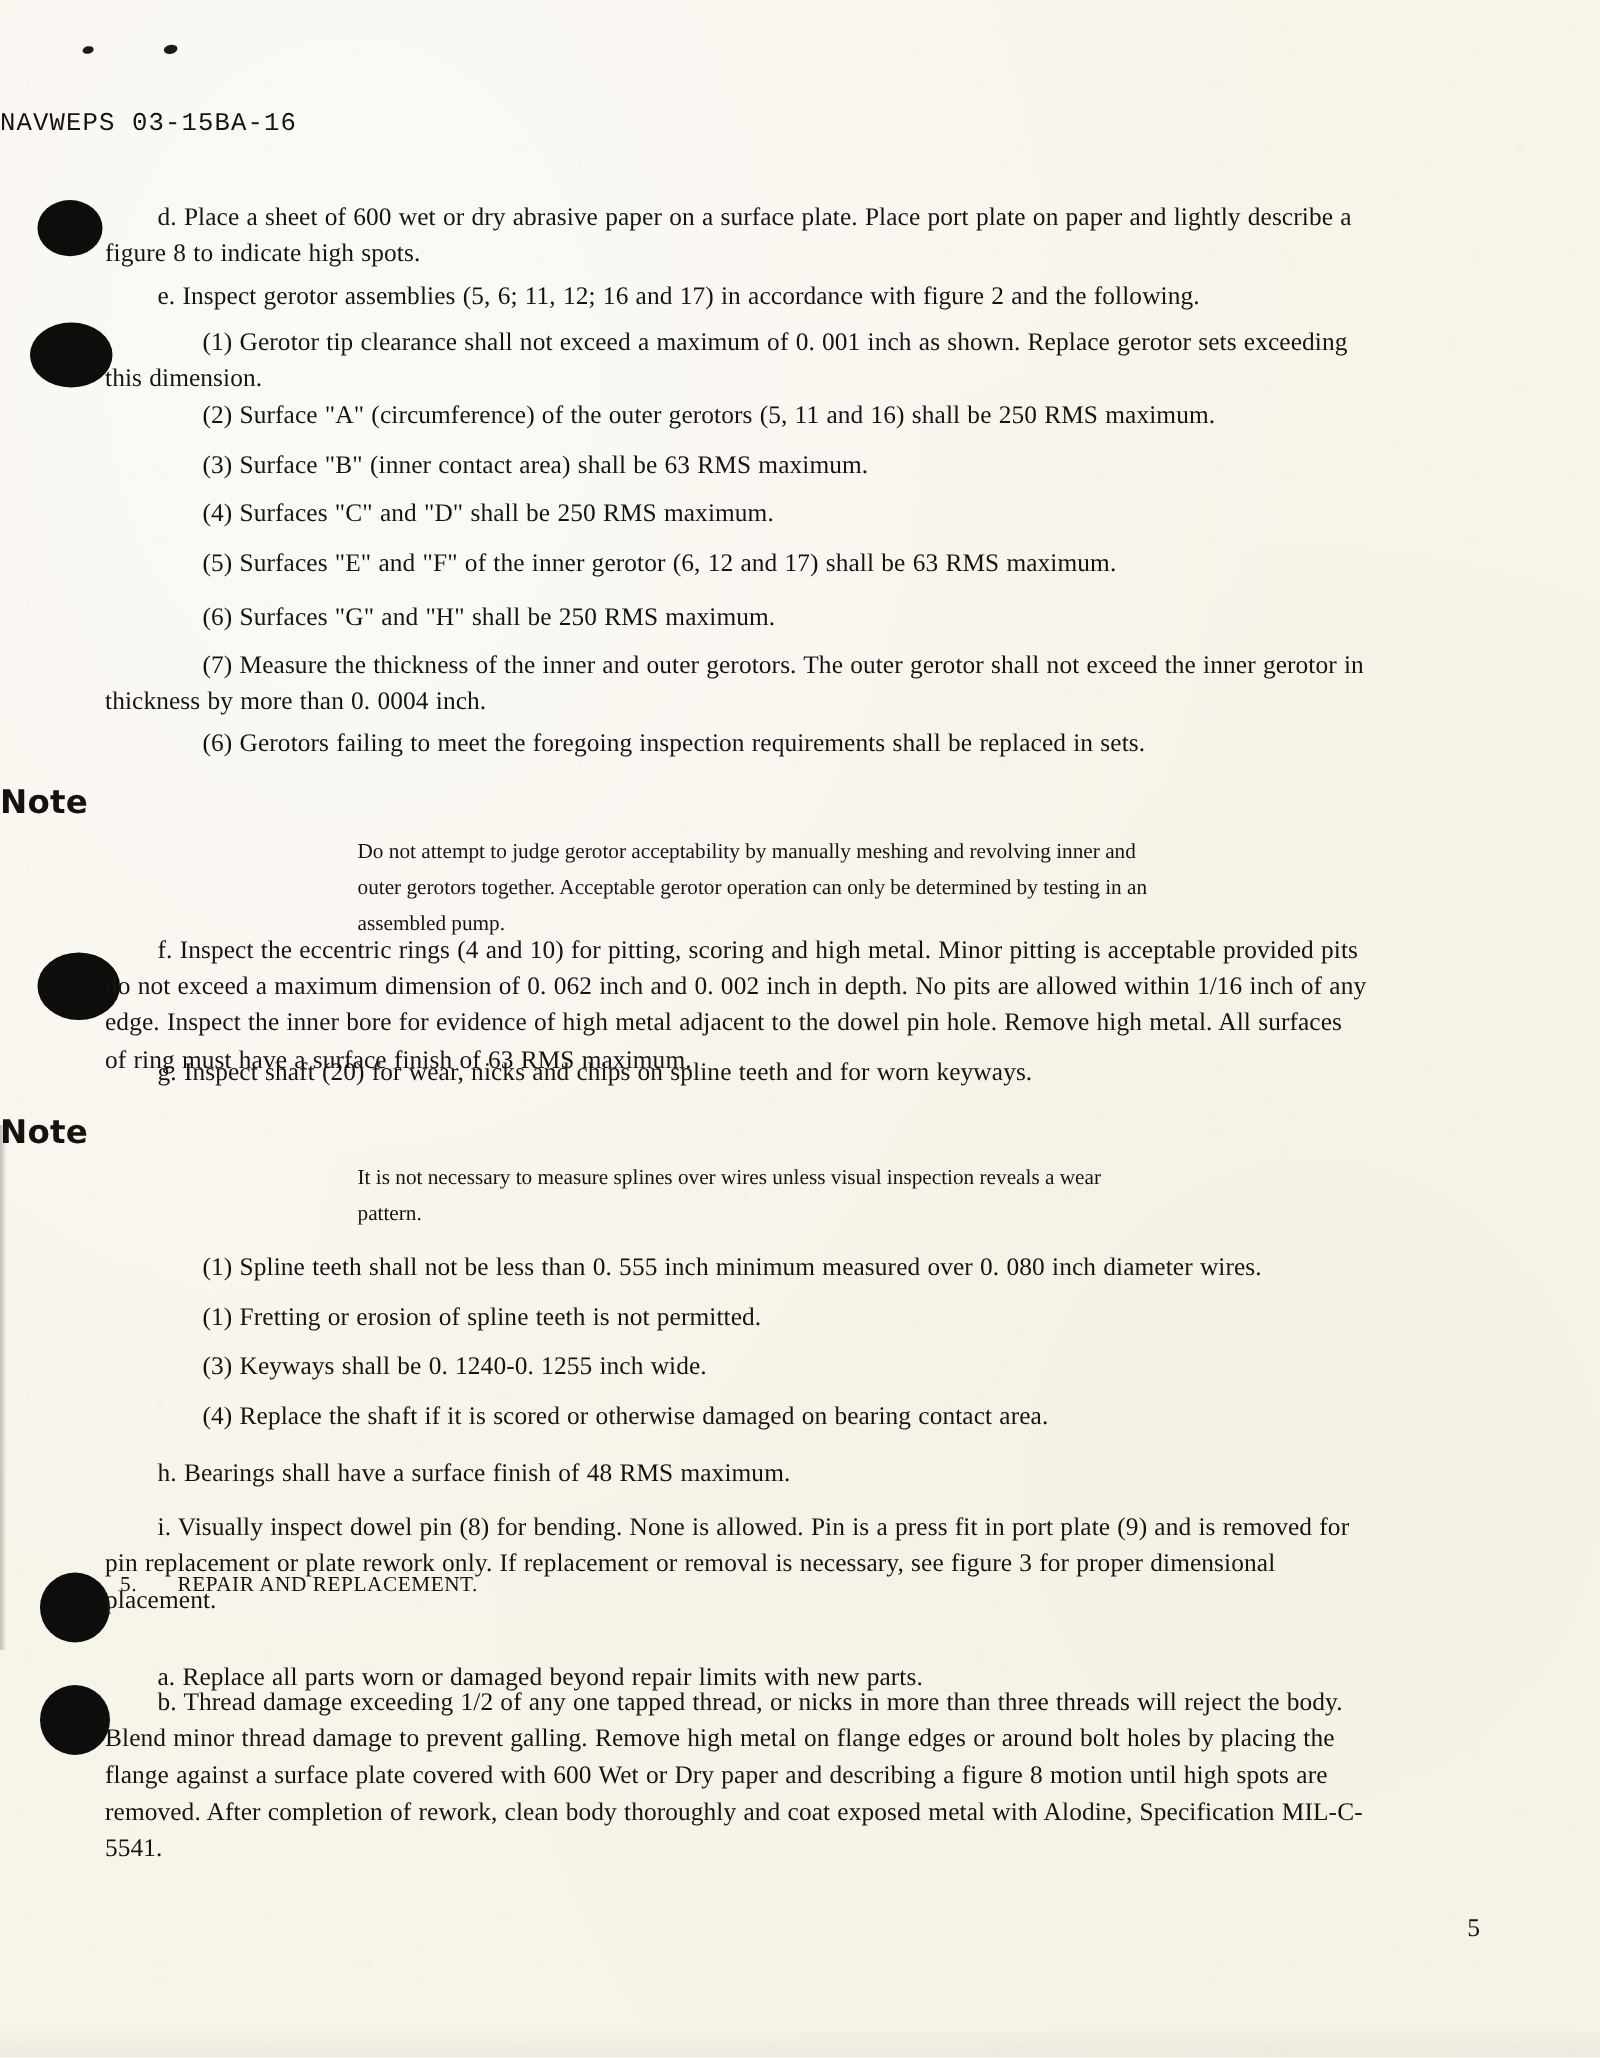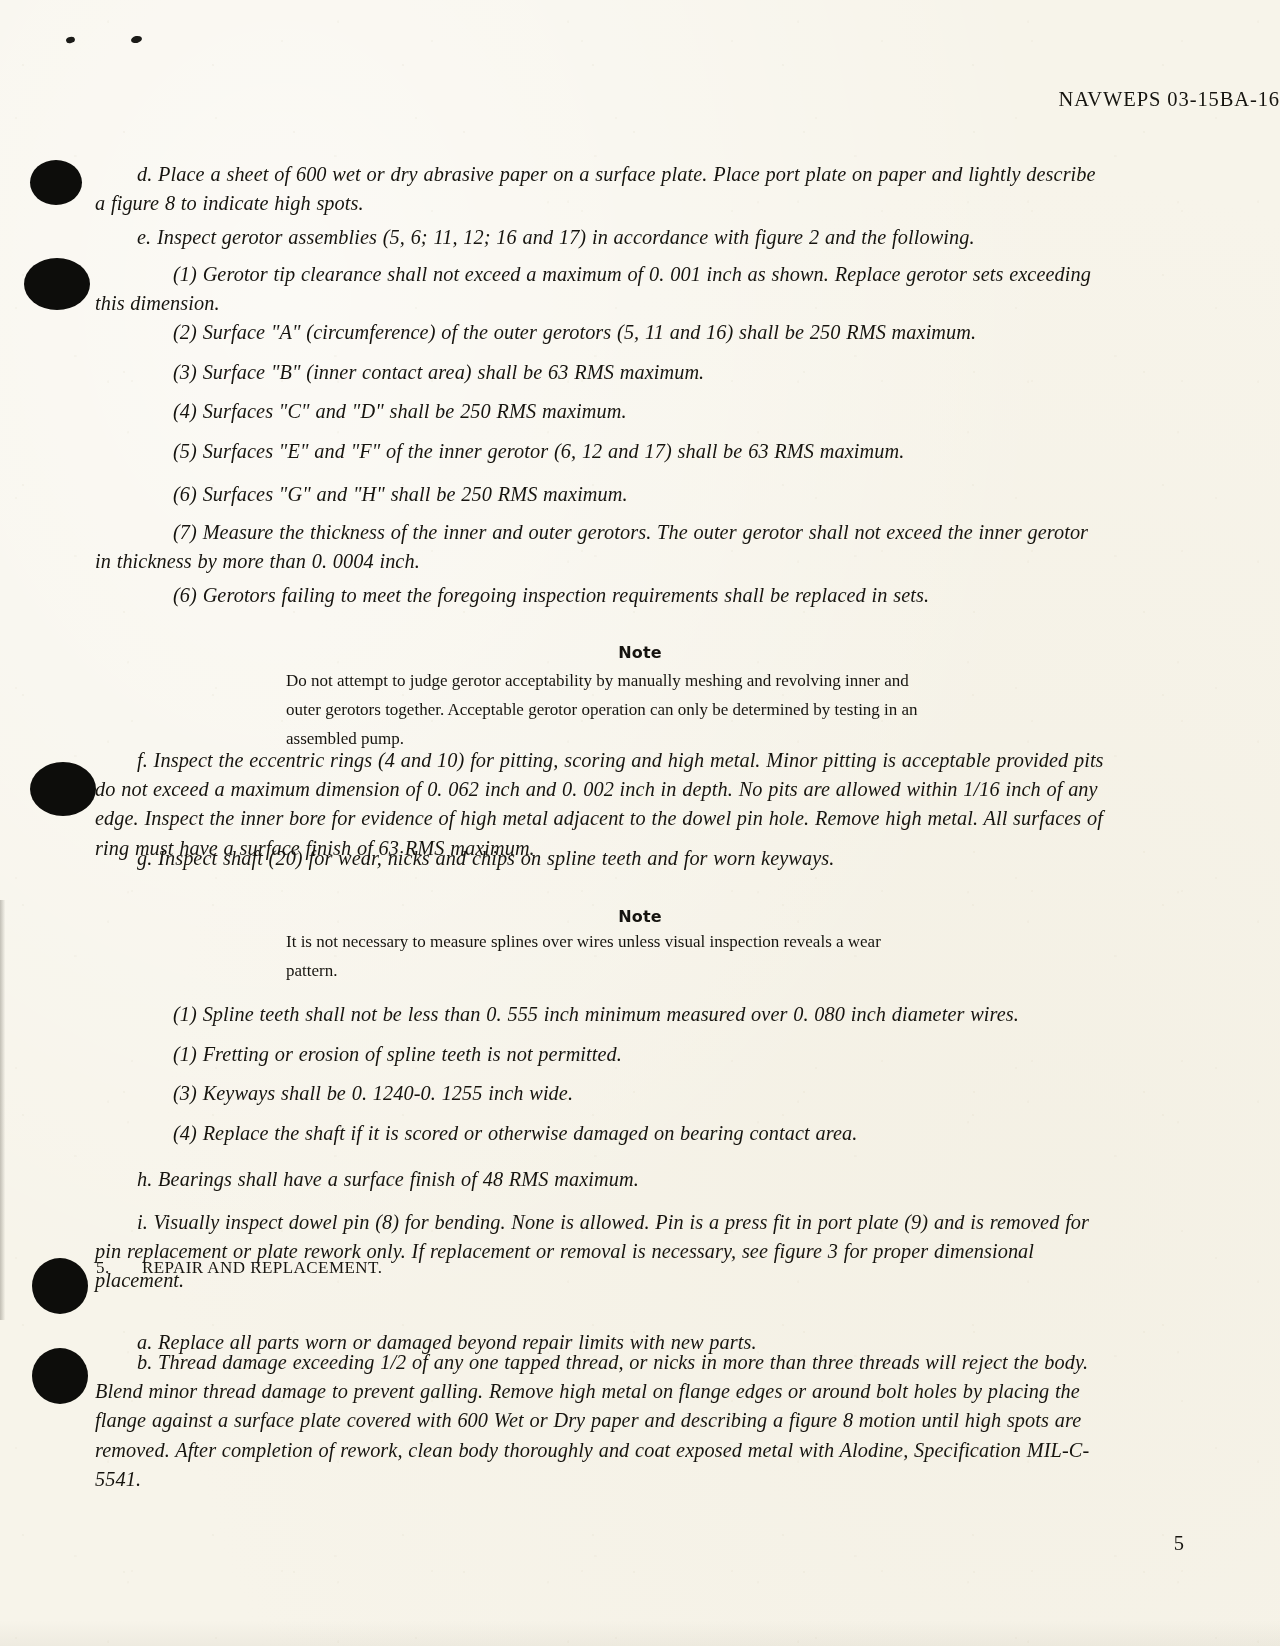--- a/index.html
+++ b/index.html
@@ -82,54 +82,53 @@
     position: absolute;
     left: 0; top: 0;
     width: 1280px;
   }
 
   .hdr {
     position: absolute;
     top: 88px;
     left: 0;
     width: 1280px;
-    text-align: right;
+    text-align: left;
     font-size: 20.5px;
     letter-spacing: 0.9px;
     color: #16140f;
+    font-family: Liberation Mono, monospace;
   }
 
   .block {
     position: absolute;
     color: #16140f;
     font-size: 20.3px;
     line-height: 29.2px;
     letter-spacing: 0.08px;
     text-align: left;
     word-spacing: 0.6px;
   }
   .body-col {
-    left: 95px;
+    left: 84px;
     width: 1010px;
-    font-style: italic;
   }
   .ind { text-indent: 42px; }
   .ind2 { text-indent: 78px; }
 
   .note-head {
     position: absolute;
     left: 0;
     width: 1280px;
-    text-align: center;
+    text-align: left;
     font-family: "DejaVu Sans", sans-serif;
     font-weight: bold;
-    font-size: 16px;
+    font-size: 26px;
     letter-spacing: 0.2px;
     color: #15130f;
-    margin-top: 16px;
   }
   .note-body {
     position: absolute;
     left: 286px;
     width: 640px;
     font-size: 17px;
     line-height: 29.2px;
     color: #16140f;
     text-align: left;
   }

